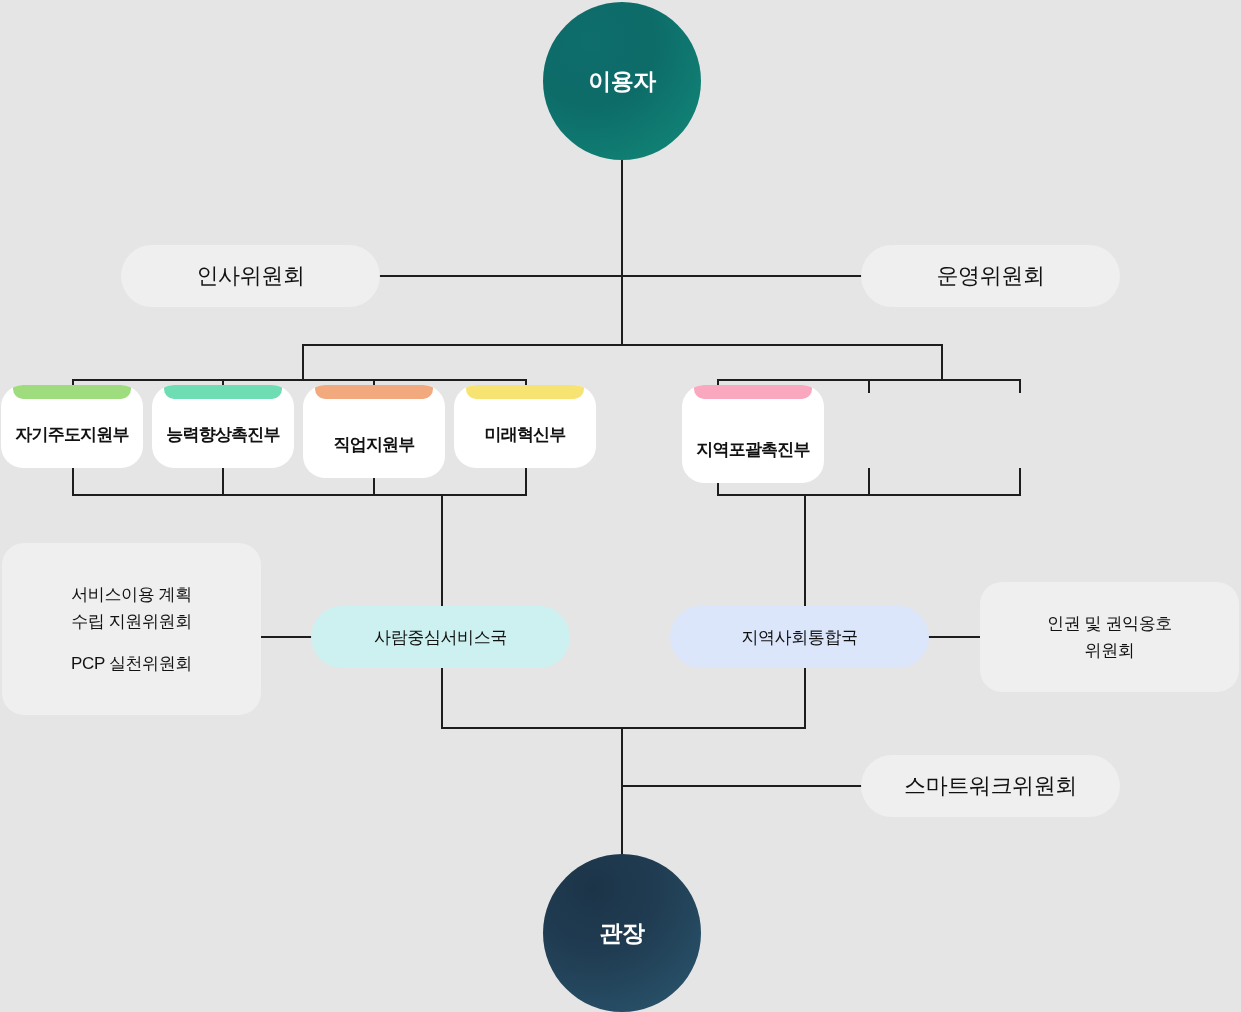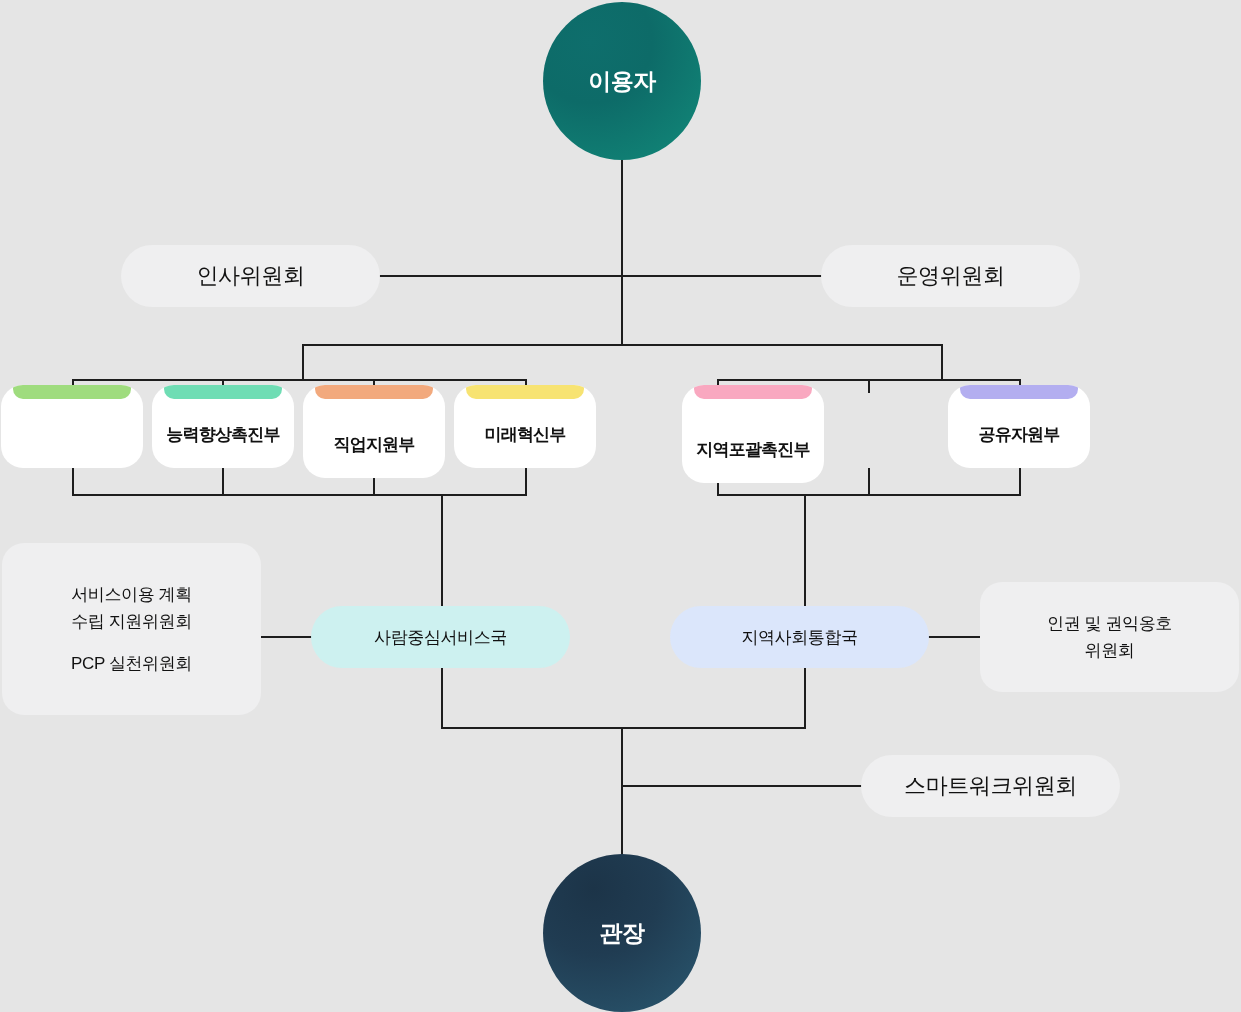--- a/index.html
+++ b/index.html
@@ -163,47 +163,44 @@
   <div class="line h" style="left:621px; top:785px; width:244px;"></div>
 
   <div class="circle-node circle-user" style="left:543px; top:2px; width:158px; height:158px;">
     <span>이용자</span>
   </div>
 
   <div class="node committee" style="left:121px; top:245px; width:259px; height:62px;">
     <span>인사위원회</span>
   </div>
 
-  <div class="node committee" style="left:821px; top:245px; width:259px; height:62px;">
+  <div class="node committee" style="left:861px; top:245px; width:259px; height:62px;">
     <span>운영위원회</span>
   </div>
 
   <div class="dept" style="left:1px; top:385px; width:142px; height:83px;">
     <span class="accent" style="background:#9fdc7e;"></span>
+    <span class="dept-label">자기주도지원부</span>
   </div>
   <div class="dept" style="left:152px; top:385px; width:142px; height:83px;">
     <span class="accent" style="background:#6fddb4;"></span>
     <span class="dept-label">능력향상촉진부</span>
   </div>
   <div class="dept" style="left:303px; top:385px; width:142px; height:93px;">
     <span class="accent" style="background:#f2a97d;"></span>
     <span class="dept-label">직업지원부</span>
   </div>
   <div class="dept" style="left:454px; top:385px; width:142px; height:83px;">
     <span class="accent" style="background:#f7e372;"></span>
     <span class="dept-label">미래혁신부</span>
   </div>
 
   <div class="dept" style="left:682px; top:385px; width:142px; height:98px;">
     <span class="accent" style="background:#f9a8c0;"></span>
     <span class="dept-label">지역포괄촉진부</span>
-  </div>
-  <div class="dept" style="left:948px; top:385px; width:142px; height:83px;">
-    <span class="accent" style="background:#b3aef0;"></span>
-    <span class="dept-label">공유자원부</span>
   </div>
 
   <div class="node committee-block" style="left:2px; top:543px; width:259px; height:172px;">
     <span>서비스이용 계획</span>
     <span>수립 지원위원회</span>
     <span class="gap"></span>
     <span>PCP 실천위원회</span>
   </div>
 
   <div class="node division" style="left:311px; top:606px; width:259px; height:62px; background:#cdf1f0;">

